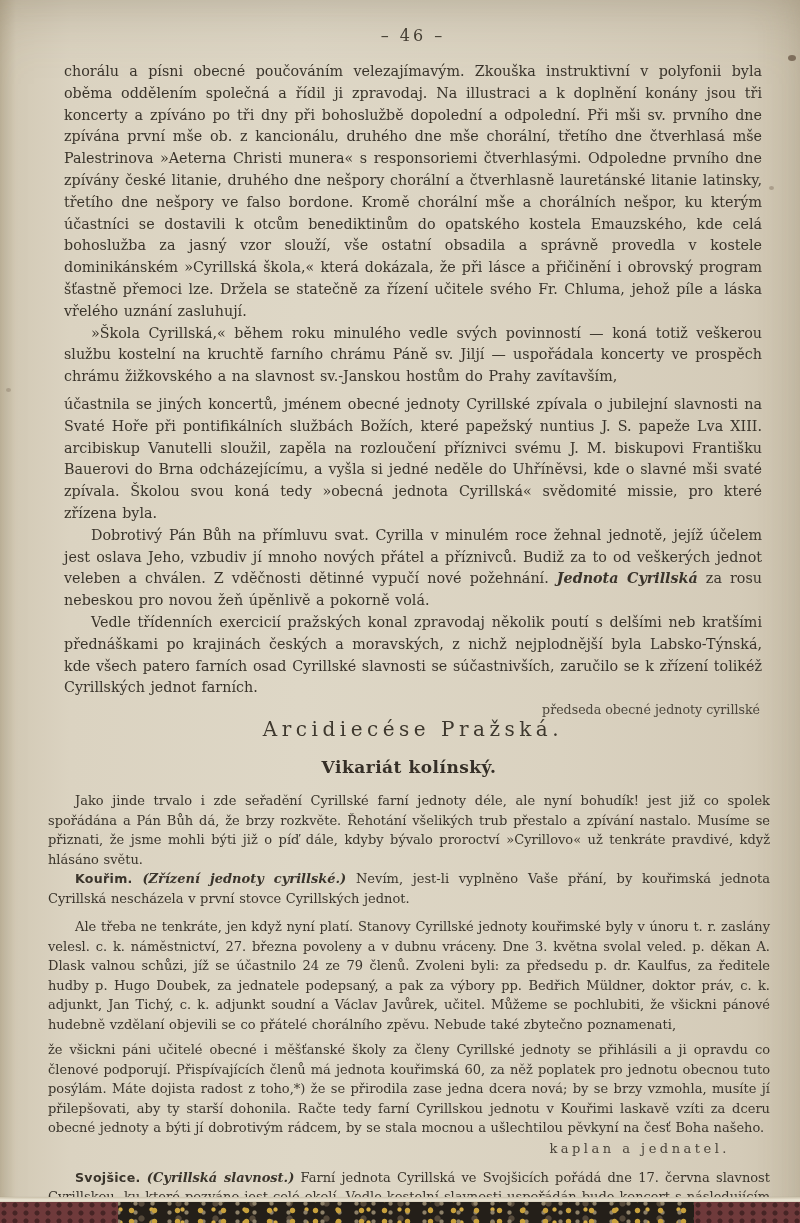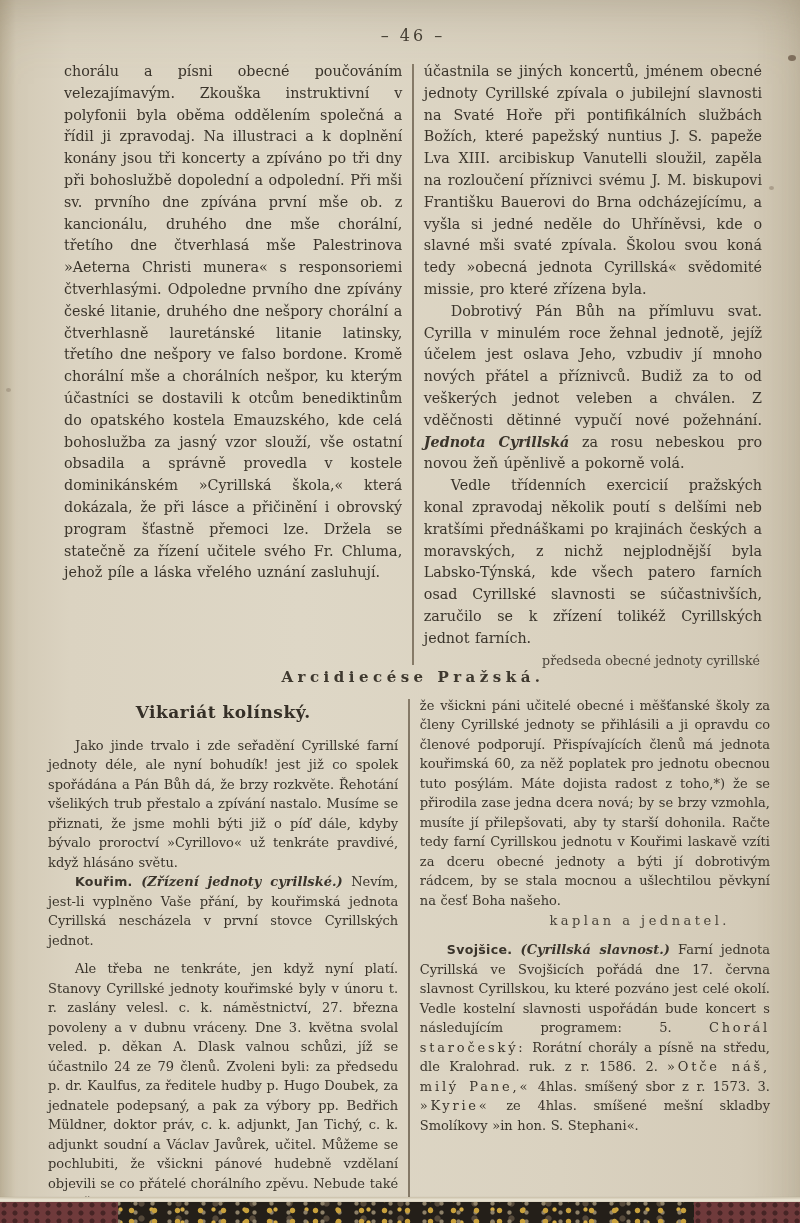--- a/index.html
+++ b/index.html
@@ -15,21 +15,21 @@
     box-shadow:
       inset 0 50px 70px -50px rgba(110,95,70,.35),
       inset -20px 0 50px -30px rgba(110,95,70,.30);
   }
   .page{padding:26px 38px 0 64px;}
   .page-number{
     text-align:center;font-size:16px;letter-spacing:3px;
     color:#443e33;margin:0 0 16px 0;
   }
   
-  .columns{display:flex;align-items:stretch;}
+  .columns{display:flex;align-items:stretch;flex-direction:column;}
   .col{flex:1;min-width:0;}
   .col-rule{
     width:1.6px;background:linear-gradient(#6a5d4a,#4e4436 40%,#6a5d4a);
     opacity:.75;margin:3px 10px 3px 10px;
   }
   p.body{
     margin:0;text-align:justify;
     font-size:14.3px;line-height:21.8px;
     word-spacing:1px;
   }
@@ -47,21 +47,21 @@
   .small .sig-name{font-size:15px;padding-right:88px;margin-top:6px;}
   .small .sig-role{font-size:13px;letter-spacing:3.5px;padding-right:40px;margin-bottom:12px;}
   
   .region-title{
     text-align:center;margin:16px 0 6px 0;
     font-family:"DejaVu Sans","Liberation Sans",sans-serif;
     font-weight:bold;font-size:20px;letter-spacing:1px;color:#352f27;
   }
   .region-subtitle{
     text-align:center;margin:0 0 10px 0;
-    font-size:15px;font-weight:bold;letter-spacing:4.5px;color:#3e382e;
+    font-size:20px;font-weight:normal;letter-spacing:4.5px;color:#3e382e;
   }
   .vicariate{
     text-align:center;font-size:17px;font-weight:bold;
     letter-spacing:.5px;margin:6px 0 14px 0;color:#352f27;
   }
   .bottom-columns{margin-left:-16px;margin-right:-8px;}
   .lead{
     font-family:"DejaVu Sans","Liberation Sans",sans-serif;
     font-weight:bold;font-size:12.6px;letter-spacing:.3px;
   }
@@ -107,20 +107,21 @@
   <div class="speck s2"></div>
   <div class="speck s3"></div>
 
   <div class="page">
 
     <div class="page-number">– 46 –</div>
 
     <div class="columns">
       <div class="col">
         <p class="body">chorálu a písni obecné poučováním velezajímavým. Zkouška instruktivní v polyfonii byla oběma oddělením společná a řídil ji zpravodaj. Na illustraci a k doplnění konány jsou tři koncerty a zpíváno po tři dny při bohoslužbě dopolední a odpolední. Při mši sv. prvního dne zpívána první mše ob. z kancionálu, druhého dne mše chorální, třetího dne čtverhlasá mše Palestrinova »Aeterna Christi munera« s responsoriemi čtverhlasými. Odpoledne prvního dne zpívány české litanie, druhého dne nešpory chorální a čtverhlasně lauretánské litanie latinsky, třetího dne nešpory ve falso bordone. Kromě chorální mše a chorálních nešpor, ku kterým účastníci se dostavili k otcům benediktinům do opatského kostela Emauzského, kde celá bohoslužba za jasný vzor slouží, vše ostatní obsadila a správně provedla v kostele dominikánském »Cyrillská škola,« která dokázala, že při lásce a přičinění i obrovský program šťastně přemoci lze. Držela se statečně za řízení učitele svého Fr. Chluma, jehož píle a láska vřelého uznání zasluhují.</p>
+        <p class="body indent">»Škola Cyrillská,« během roku minulého vedle svých povinností — koná totiž veškerou službu kostelní na kruchtě farního chrámu Páně sv. Jiljí — uspořádala koncerty ve prospěch chrámu žižkovského a na slavnost sv.-Janskou hostům do Prahy zavítavším,</p>
       </div>
       <div class="col-rule"></div>
       <div class="col">
         <p class="body">účastnila se jiných koncertů, jménem obecné jednoty Cyrillské zpívala o jubilejní slavnosti na Svaté Hoře při pontifikálních službách Božích, které papežský nuntius J. S. papeže Lva XIII. arcibiskup Vanutelli sloužil, zapěla na rozloučení příznivci svému J. M. biskupovi Františku Bauerovi do Brna odcházejícímu, a vyšla si jedné neděle do Uhříněvsi, kde o slavné mši svaté zpívala. Školou svou koná tedy »obecná jednota Cyrillská« svědomité missie, pro které zřízena byla.</p>
         <p class="body indent"><span>Dobrotivý Pán Bůh na přímluvu svat. Cyrilla v minulém roce žehnal jednotě, jejíž účelem jest oslava Jeho, vzbudiv jí mnoho nových přátel a příznivců. Budiž za to od veškerých jednot veleben a chválen. Z vděčnosti dětinné vypučí nové požehnání.</span>
           <span class="em-bold">Jednota Cyrillská</span>
           <span>za rosu nebeskou pro novou žeň úpěnlivě a pokorně volá.</span></p>
         <p class="body indent">Vedle třídenních exercicií pražských konal zpravodaj několik poutí s delšími neb kratšími přednáškami po krajinách českých a moravských, z nichž nejplodnější byla Labsko-Týnská, kde všech patero farních osad Cyrillské slavnosti se súčastnivších, zaručilo se k zřízení tolikéž Cyrillských jednot farních.</p>
         <div class="sig-role">předseda obecné jednoty cyrillské</div>
       </div>

